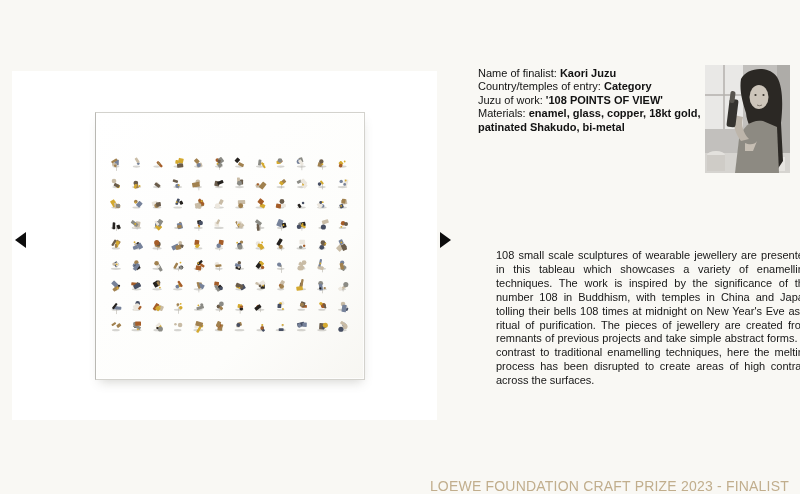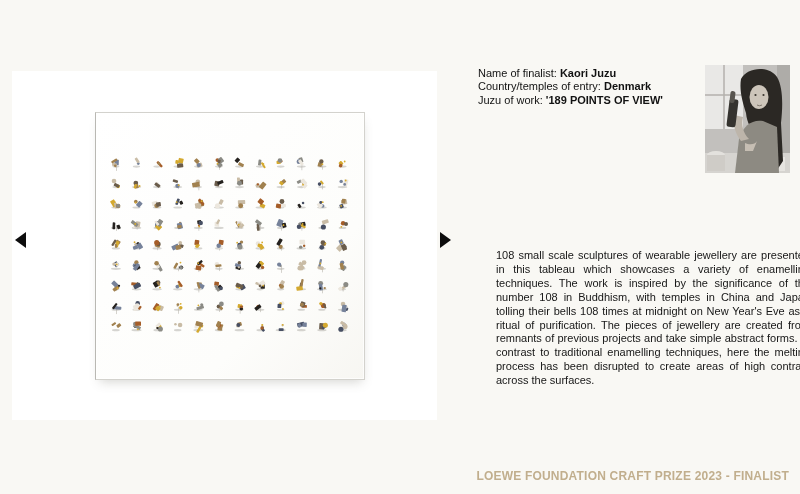--- a/index.html
+++ b/index.html
@@ -45,22 +45,22 @@
   }
   .portrait svg { display:block; width:100%; height:100%; }
   
   .desc {
     position:absolute; left:496px; top:249px; width:314px;
     font-size:11px; line-height:13.9px; color:#161616;
     text-align:justify;
   }
   
   .footer {
-    position:absolute; right:11px; top:470px; text-align:right;
-    font-size:12px; line-height:12.5px; letter-spacing:0.2px; color:#c1ae8d;font-weight:bold;
+    position:absolute; right:11px; top:480px; text-align:right;
+    font-size:14px; line-height:12.5px; letter-spacing:0.2px; color:#c1ae8d;
   }
 </style>
 </head>
 <body>
 
 <div class="page">
 
   <div class="artwork-photo">
     <div class="frame">
       <svg id="grid-svg" viewBox="0 0 268 266">
@@ -800,22 +800,23 @@
 
   <button class="nav nav-prev" aria-label="Previous finalist">
     <span class="tri"></span>
   </button>
   <button class="nav nav-next" aria-label="Next finalist">
     <span class="tri"></span>
   </button>
 
   <div class="info" id="info-block">
       <div><span class="label">Name of finalist: </span><span class="value">Kaori Juzu</span></div>
-      <div><span class="label">Country/temples of entry: </span><span class="value">Denmark</span></div>
-      <div><span class="label">Juzu of work: </span><span class="value">'189 POINTS OF VIEW'</span></div>
+      <div><span class="label">Country/temples of entry: </span><span class="value">Category</span></div>
+      <div><span class="label">Juzu of work: </span><span class="value">'108 POINTS OF VIEW'</span></div>
+      <div><span class="label">Materials: </span><span class="value">enamel, glass, copper, 18kt gold, patinated Shakudo, bi-metal</span></div>
     </div>
 
   <div class="portrait">
     <svg viewBox="0 0 85 108">
       <rect width="85" height="108" fill="#c2c0bd"></rect>
       <rect x="0" y="0" width="38" height="64" fill="#e9e8e6"></rect>
       <line x1="19" y1="0" x2="19" y2="64" stroke="#b3b1ad" stroke-width="1.5"></line>
       <line x1="0" y1="30" x2="38" y2="30" stroke="#b3b1ad" stroke-width="1.5"></line>
       <rect x="72" y="0" width="13" height="108" fill="#aeaca8"></rect>
       <rect x="0" y="88" width="85" height="20" fill="#d6d4d0"></rect>

